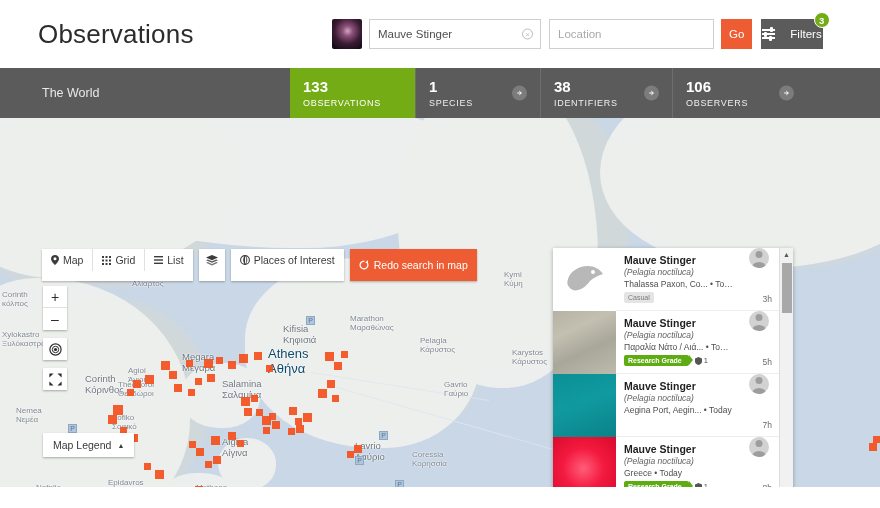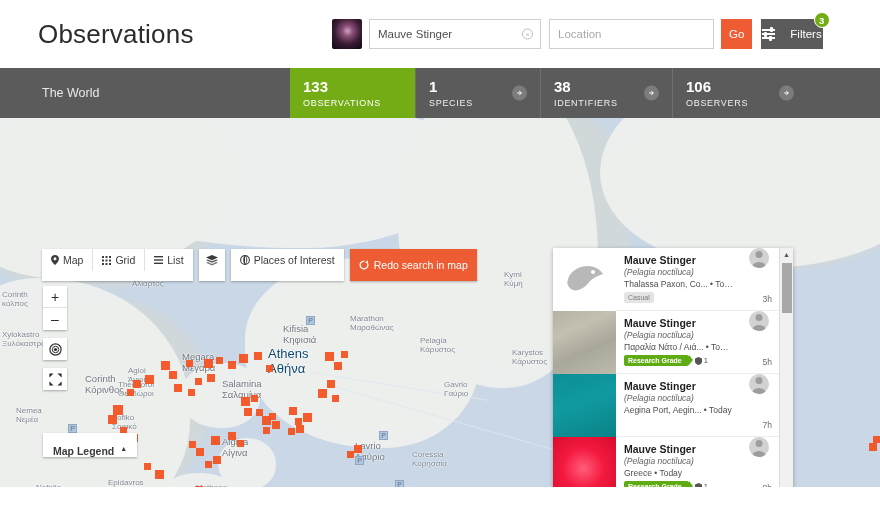--- a/index.html
+++ b/index.html
@@ -169,22 +169,22 @@
   .ctrl-btn {
     height: 22px; display: flex; align-items: center; justify-content: center;
     font-size: 14px; color: #2d2d2d; cursor: pointer;
     border-bottom: 1px solid #e2e2e2;
   }
   .ctrl-btn:last-child { border-bottom: none; }
 
   .map-legend {
     position: absolute; left: 43px; bottom: 30px; z-index: 20;
     background: #fff; box-shadow: 0 1px 2px rgba(0,0,0,.3);
-    height: 23px; padding: 12px 10px; display: flex; gap: 6px;
-    font-size: 10.5px; color: #3a3a3a; cursor: pointer; font-weight: bold;
+    height: 23px; padding: 12px 10px; display: flex; align-items: center; gap: 6px;
+    font-size: 10.5px; color: #3a3a3a; cursor: pointer;
   }
 
   
   .obs-panel {
     position: absolute; right: 87px; top: 130px; width: 240px; height: 283px;
     background: #fff; box-shadow: 0 1px 4px rgba(0,0,0,.3);
     display: flex; z-index: 25; overflow: hidden;
   }
   .obs-list { flex: 1; overflow: hidden; }
   .obs-item {

